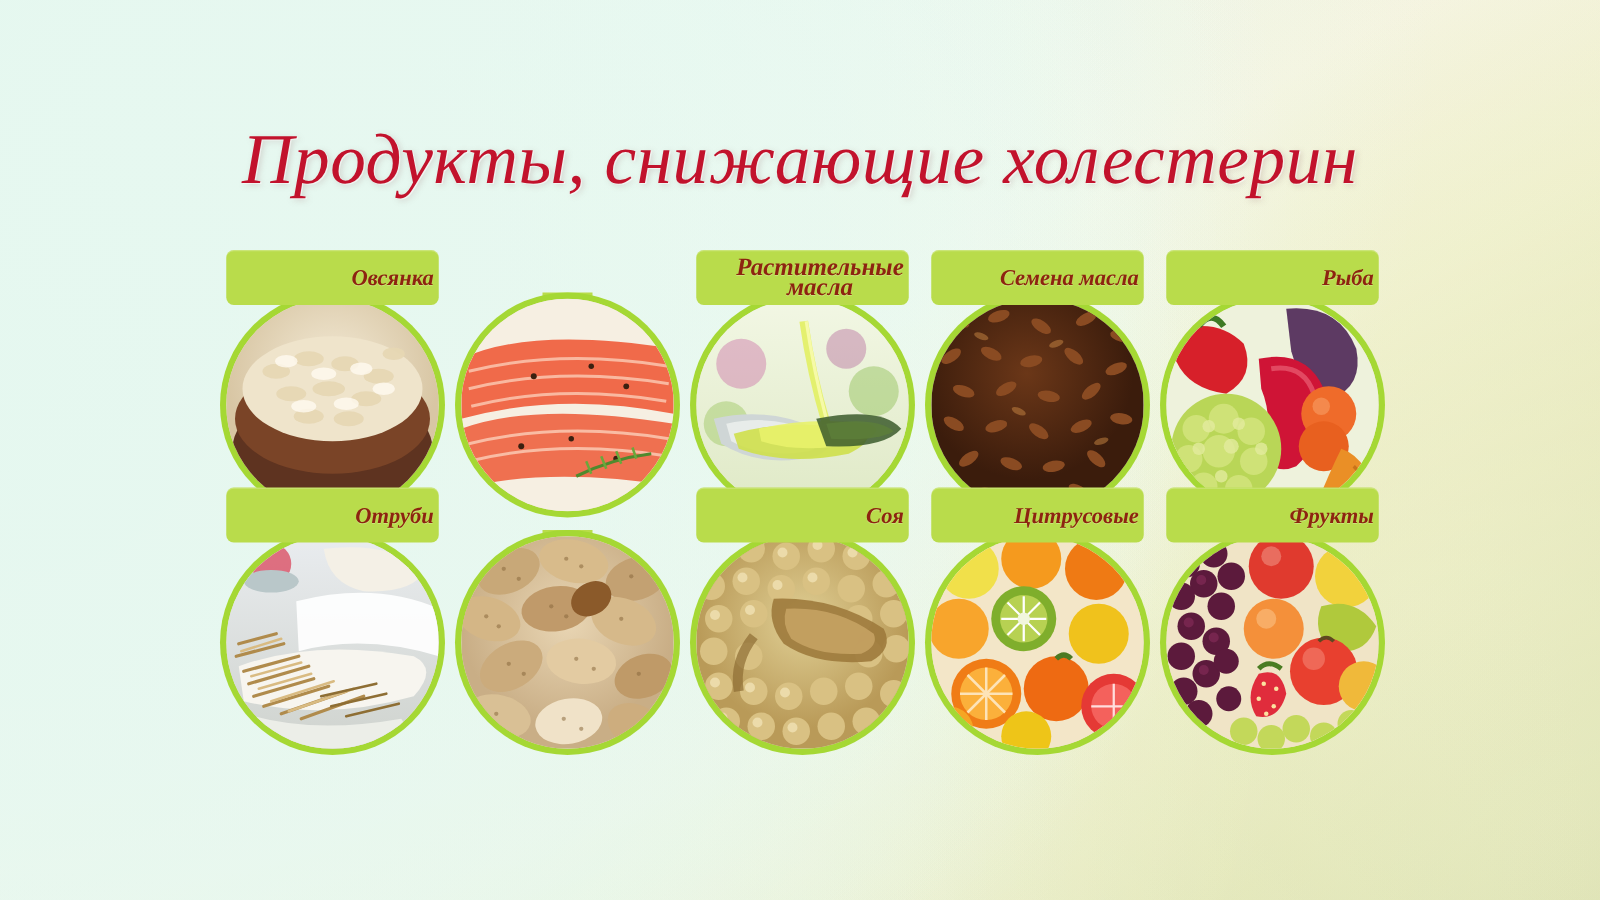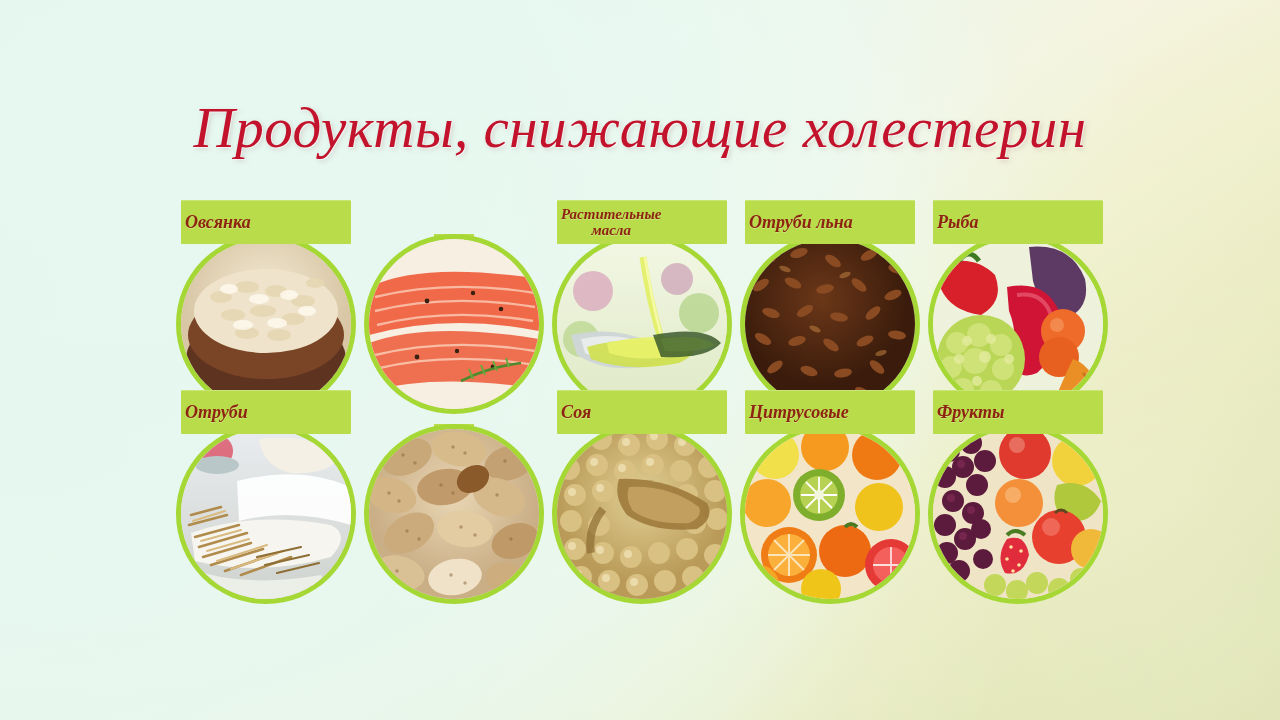--- a/index.html
+++ b/index.html
@@ -97,40 +97,40 @@
   }
 
   
   .badge {
     position: absolute;
     left: 9px;
     top: 0;
     width: 170px;
     height: 44px;
     background: #b9dc4b;
-    border-radius: 1px;
+    border-radius: 6px;
     display: flex;
     align-items: center;
-    justify-content: flex-start;
+    justify-content: flex-end;
     z-index: 3;
     box-shadow: 0 1px 0 rgba(255,255,255,0.25) inset;
   }
   .badge-text {
     color: #8d2410;
     font-family: "Liberation Serif", "DejaVu Serif", serif;
     font-style: italic;
     font-weight: 700;
     font-size: 18px;
     line-height: 19px;
     text-align: center;
     padding: 0 4px;
     text-shadow: 0 1px 0 rgba(255,255,255,0.25);
     white-space: pre-line;
   }
-  .badge-text.two-line { font-size: 15px; line-height: 16px; }
+  .badge-text.two-line { font-size: 20px; line-height: 16px; }
 
   
   .disc {
     position: absolute;
     left: 4px;
     top: 34px;
     width: 180px;
     height: 180px;
     border-radius: 50%;
     background: #a5d834;
@@ -323,21 +323,21 @@
     <g fill="#c08040" opacity="0.55">
       <ellipse cx="40" cy="30" rx="6" ry="2.6" transform="rotate(20 40 30)"></ellipse>
       <ellipse cx="100" cy="36" rx="6" ry="2.6" transform="rotate(-20 100 36)"></ellipse>
       <ellipse cx="70" cy="90" rx="6" ry="2.6" transform="rotate(24 70 90)"></ellipse>
       <ellipse cx="136" cy="114" rx="6" ry="2.6" transform="rotate(-18 136 114)"></ellipse>
     </g>
             </svg>
           </div>
         </div>
         <div class="badge">
-          <div class="badge-text">Отруби льна</div>
+          <div class="badge-text">Семена масла</div>
         </div>
       </div>
       <div class="cell">
         <div class="notch"></div>
         <div class="disc">
           <div class="photo">
             <svg viewBox="0 0 170 170" aria-hidden="true">
     <rect width="170" height="170" fill="#eef2dc"></rect>
     <path d="M96 8 Q138 4 152 40 Q158 70 132 80 Q108 72 100 42 Z" fill="#5d3a63"></path>
     <path d="M6 26 Q40 14 62 36 Q72 62 48 76 Q18 72 8 50 Z" fill="#d7202a"></path>

